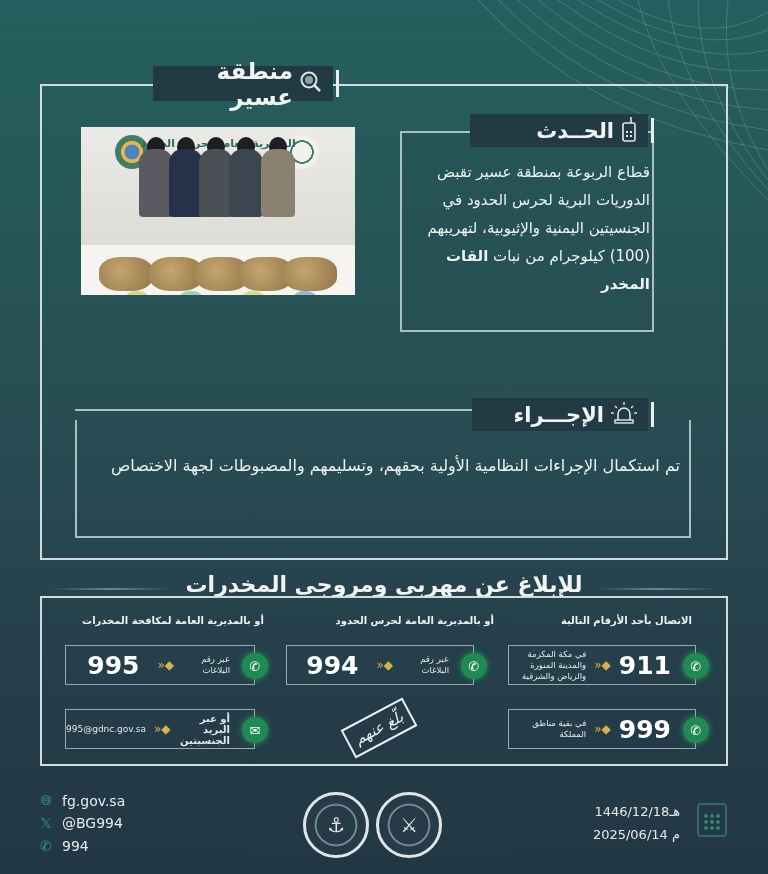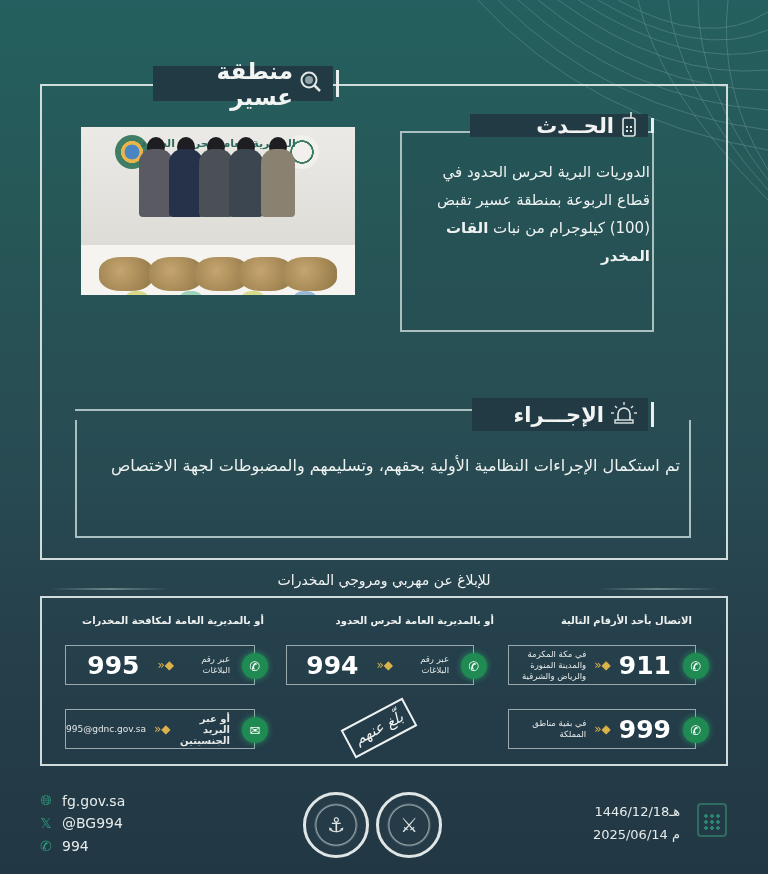--- a/index.html
+++ b/index.html
@@ -40,21 +40,21 @@
   .head { position: absolute; bottom: 138px; width: 18px; height: 20px; border-radius: 50%; background: #1e1e22; }
   .sack { position: absolute; top: 130px; width: 54px; height: 34px; border-radius: 40%; background: radial-gradient(circle at 40% 40%, #c5a56f, #8e7443); }
   .table { position: absolute; left: 0; right: 0; bottom: 0; height: 50px; background: #f5f4f0; }
   .bundle { position: absolute; top: 164px; width: 24px; height: 22px; border-radius: 40%; }
 
   
   .event-box {
     position: absolute; left: 400px; top: 131px; width: 254px; height: 201px;
     border: 2px solid #a9bfc0; background: rgba(37,78,85,.45);
   }
-  .event-tab { left: 470px; top: 114px; height: 23px; width: 178px; justify-content: flex-start; }
+  .event-tab { left: 470px; top: 114px; height: 33px; width: 178px; justify-content: flex-start; }
   .event-tab .txt { font-size: 21px; font-weight: bold; }
   .event-text {
     position: absolute; left: 410px; top: 158px; width: 240px;
     direction: rtl; text-align: right; font-size: 15px; line-height: 28px; color: #eef2f1;
   }
   .event-text b { font-weight: bold; }
 
   
   .action-line { position: absolute; left: 75px; top: 409px; width: 560px; height: 2px; background: #a9bfc0; }
   .action-box {
@@ -64,21 +64,21 @@
   .action-tab { left: 472px; top: 398px; height: 33px; width: 176px; }
   .action-tab .txt { font-size: 21px; font-weight: bold; }
   .action-text {
     position: absolute; left: 88px; top: 452px; width: 592px;
     direction: rtl; text-align: right; font-size: 16px; line-height: 28px; color: #eef2f1;
   }
 
   
   .report-title {
     position: absolute; left: 0; right: 0; top: 572px; text-align: center;
-    font-size: 14px; font-weight: normal; direction: rtl;
+    font-size: 22px; font-weight: bold; direction: rtl;
   }
   .report-title::before, .report-title::after { content: ""; position: absolute; top: 16px; height: 2px; background: linear-gradient(90deg, transparent, #6f868a, transparent); width: 120px; }
   .report-title::before { left: 50px; }
   .report-title::after { right: 50px; }
   .report-frame { position: absolute; left: 40px; top: 596px; width: 688px; height: 170px; border: 2px solid #cfdcdb; }
 
   .col-head { position: absolute; top: 615px; font-size: 10px; font-weight: bold; direction: rtl; color: #eef2f1; }
   .num-box {
     position: absolute; height: 40px; border: 1.5px solid #9aa9ad; display: flex; align-items: center;
     direction: rtl; padding-right: 24px; gap: 8px;
@@ -182,22 +182,23 @@
           <rect x="6" y="15" width="2" height="2"></rect>
           <rect x="10" y="15" width="2" height="2"></rect>
           <rect x="6" y="19" width="2" height="2"></rect>
           <rect x="10" y="19" width="2" height="2"></rect>
         </g>
       </svg>
   </span>
   <span class="txt">الحــدث</span>
 </div>
 <div class="event-text">
+  <div>قطاع الربوعة بمنطقة عسير تقبض</div>
   <div>الدوريات البرية لحرس الحدود في</div>
-  <div>قطاع الربوعة بمنطقة عسير تقبض</div>
+  <div>الجنسيتين اليمنية والإثيوبية، لتهريبهم</div>
   <div><span>(100) كيلوجرام من نبات</span> <b>القات المخدر</b></div>
 </div>
 
 <div class="action-line"></div>
 <div class="action-box"></div>
 <div class="tab-label action-tab">
   <span class="bar"></span>
   <span>
     <svg width="28" height="24" viewBox="0 0 28 24">
         <path d="M8 19 V13 A6 6 0 0 1 20 13 V19" fill="none" stroke="#dfe6e5" stroke-width="1.6"></path>

